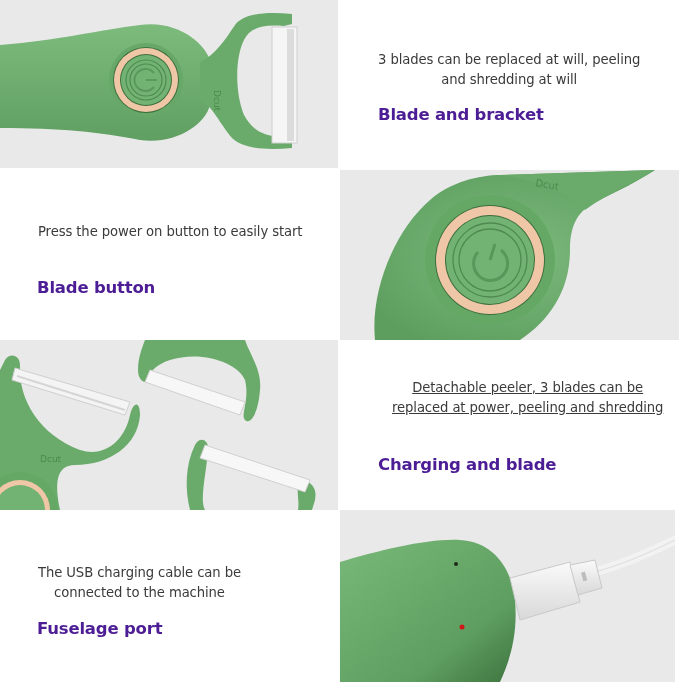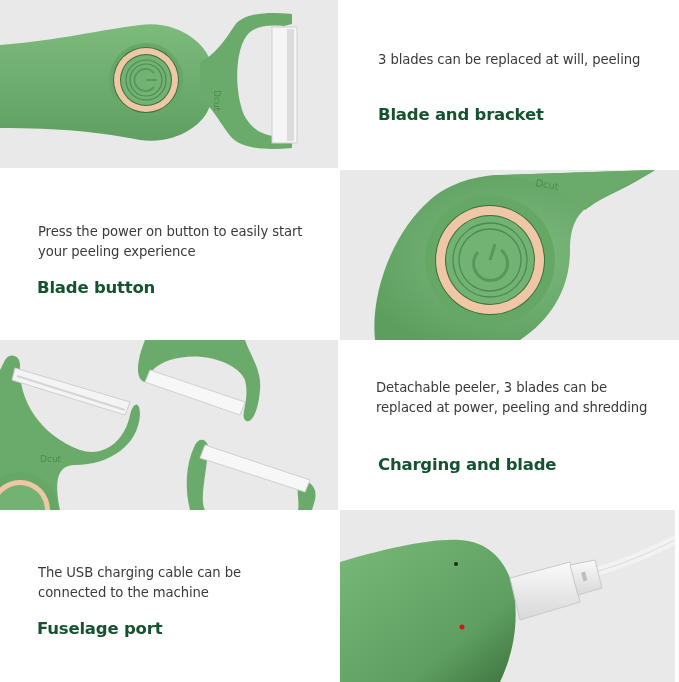--- a/index.html
+++ b/index.html
@@ -1,36 +1,36 @@
 <!DOCTYPE html>
 <html><head>
   <meta charset="utf-8">
   <style>
     * { box-sizing: border-box; margin: 0; padding: 0; }
     html, body { width: 679px; height: 682px; background: #ffffff; overflow: hidden; }
     body { position: relative; font-family: "Liberation Sans", "DejaVu Sans", sans-serif; }
 
     .panel { position: absolute; overflow: hidden; }
     .img-panel { background: #e9e9e9; }
-    .text-panel { background: #ffffff; }
+    .text-panel { background: #ffffff; text-align: center; }
 
     .desc {
       position: absolute;
       font-family: "DejaVu Sans", sans-serif;
       font-size: 13.2px;
       line-height: 20px;
       color: #3a3a3a;
       letter-spacing: -0.1px;
     }
     .title {
       position: absolute;
       font-family: "DejaVu Sans", sans-serif;
       font-weight: bold;
       font-size: 16.5px;
-      color: #14532d;
+      color: #4c1d95;
       letter-spacing: -0.2px;
     }
     svg { display: block; }
   </style>
 </head>
 <body>
 
 <div class="panel img-panel" style="left:0;top:0;width:338px;height:168px;">
   <svg width="338" height="168" viewBox="0 0 338 168">
     <defs>
@@ -56,28 +56,28 @@
     <circle cx="146" cy="80" r="16" fill="none" stroke="#4e8a4f" stroke-width="1.2"></circle>
     <path d="M154,73 A11,11 0 1 0 154,87" fill="none" stroke="#5a985b" stroke-width="2"></path>
     <line x1="146" y1="80" x2="157" y2="80" stroke="#5a985b" stroke-width="2"></line>
 
     <text x="214" y="90" font-size="9" fill="#4c8a4d" transform="rotate(90 214 90)" font-family="DejaVu Sans, sans-serif">Dcut</text>
   </svg>
 </div>
 <div class="panel text-panel" style="left:340px;top:0;width:339px;height:170px;">
   <div class="desc" style="left:38px;top:50px;">
     <div>3 blades can be replaced at will, peeling</div>
+    <div>and shredding at will</div>
   </div>
   <div class="title" style="left:38px;top:105px;">Blade and bracket</div>
 </div>
 
 <div class="panel text-panel" style="left:0;top:170px;width:340px;height:170px;padding-left:24px;">
   <div class="desc" style="left:38px;top:52px;">
     <div>Press the power on button to easily start</div>
-    <div>your peeling experience</div>
   </div>
   <div class="title" style="left:37px;top:108px;">Blade button</div>
 </div>
 <div class="panel img-panel" style="left:340px;top:170px;width:339px;height:170px;">
   <svg width="339" height="170" viewBox="0 0 339 170">
     <defs>
       <radialGradient id="g2" cx="0.5" cy="0.5" r="0.6">
         <stop offset="0" stop-color="#7dbb7d"></stop>
         <stop offset="1" stop-color="#5d9e5f"></stop>
       </radialGradient>
@@ -110,21 +110,21 @@
 
     <path d="M145,0 L245,0 C250,15 262,30 260,50 C258,75 250,85 245,80 C240,75 250,60 245,40 C238,22 200,10 170,20 C158,24 150,30 148,40 C145,45 138,40 138,30 C138,18 142,8 145,0 Z" fill="#6aab6b"></path>
     <polygon points="150,30 245,62 240,75 145,42" fill="#f7f7f7" stroke="#d0d0d0" stroke-width="1"></polygon>
 
     <path d="M195,105 C200,95 210,100 208,112 C205,140 200,160 205,170 L190,170 C185,150 185,125 195,105 Z" fill="#6aab6b"></path>
     <path d="M300,140 C310,140 318,148 315,160 L312,170 L298,170 C300,160 295,150 300,140 Z" fill="#6aab6b"></path>
     <polygon points="205,105 310,140 305,152 200,118" fill="#f7f7f7" stroke="#d0d0d0" stroke-width="1"></polygon>
   </svg>
 </div>
 <div class="panel text-panel" style="left:340px;top:340px;width:339px;height:170px;">
-  <div class="desc" style="left:36px;top:38px;">
+  <div class="desc" style="left:52px;top:38px;text-decoration:underline;">
     <div>Detachable peeler, 3 blades can be</div>
     <div>replaced at power, peeling and shredding</div>
   </div>
   <div class="title" style="left:38px;top:115px;">Charging and blade</div>
 </div>
 
 <div class="panel text-panel" style="left:0;top:510px;width:282px;height:172px;">
   <div class="desc" style="left:38px;top:53px;">
     <div>The USB charging cable can be</div>
     <div>connected to the machine</div>

